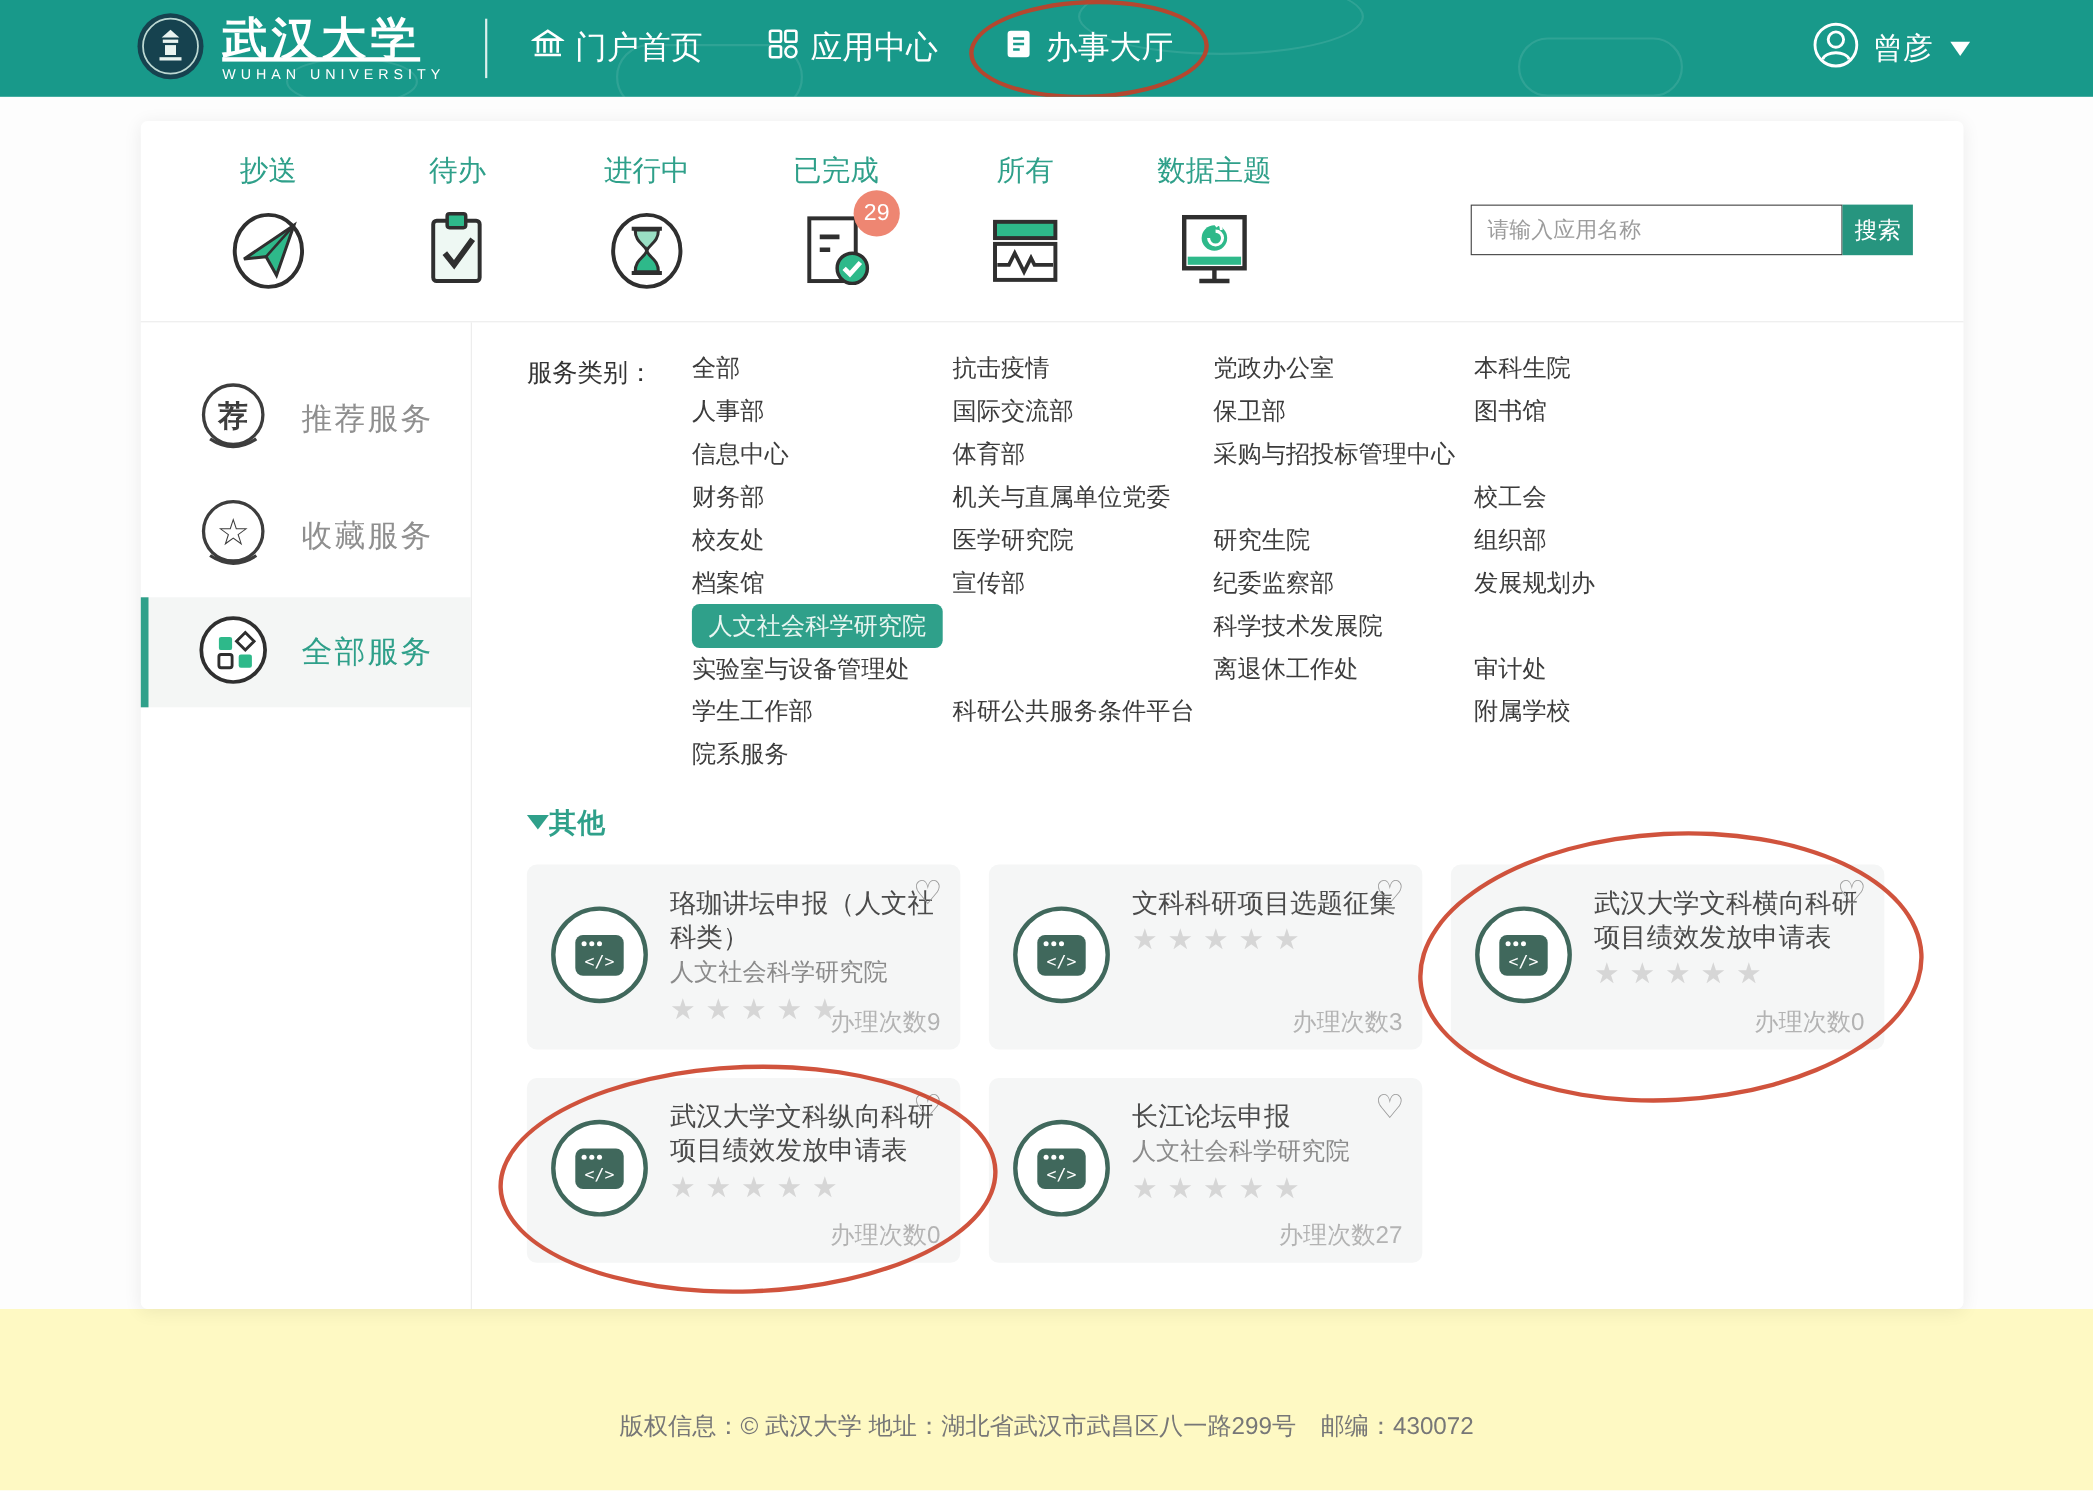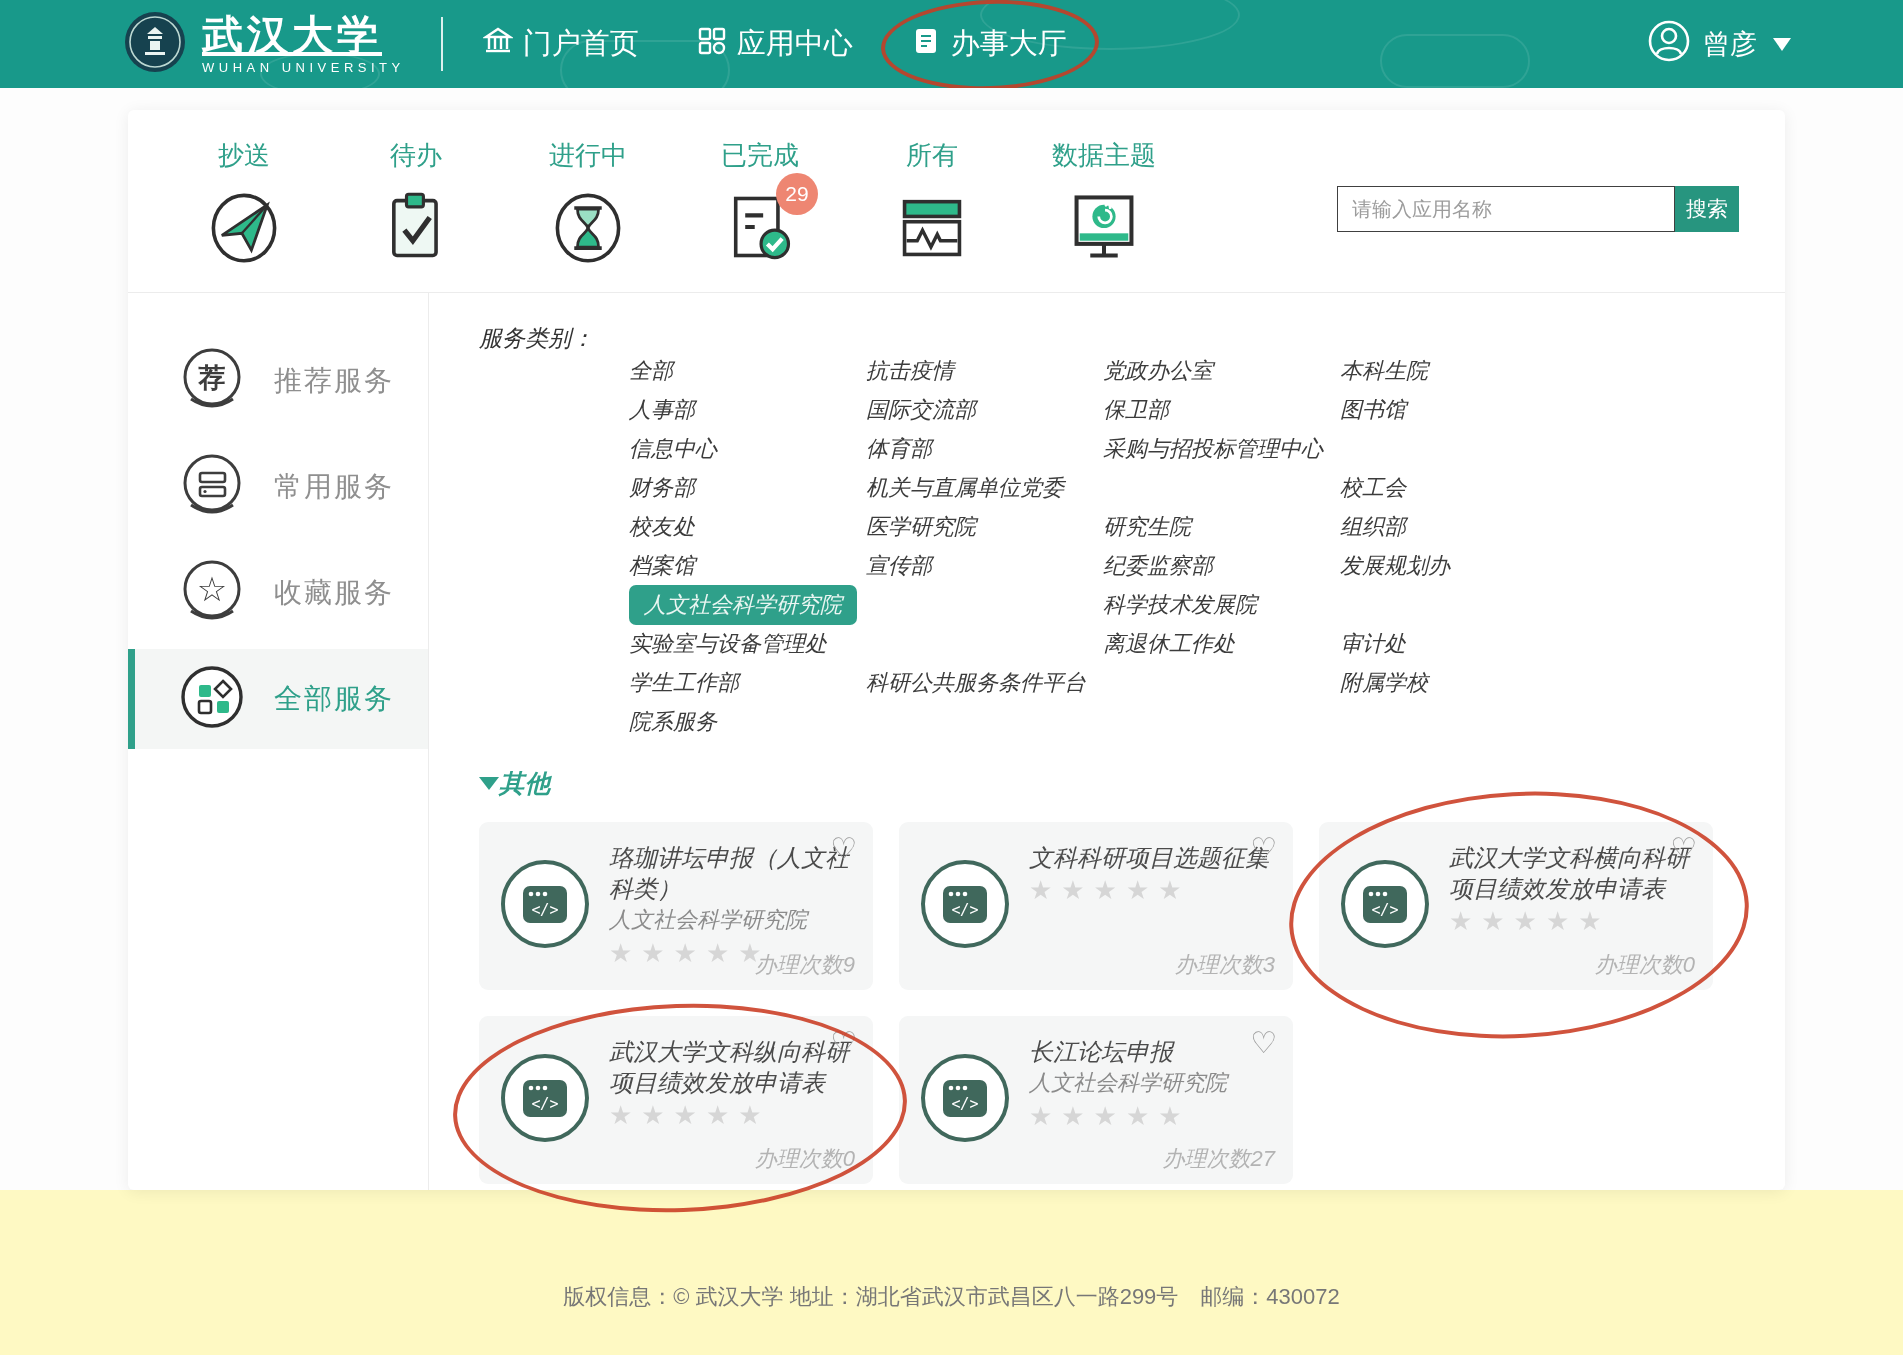--- a/index.html
+++ b/index.html
@@ -60,24 +60,24 @@
   
   .sidebar { width:301px; border-right:1px solid #ececec; padding-top:32px; flex:none; }
   .side-item { height:100px; margin:6px 0; display:flex; align-items:center; gap:24px;
     padding-left:46px; cursor:pointer; position:relative; }
   .side-item .lbl { font-size:28px; color:#8f8f8f; letter-spacing:2px; }
   .side-item.active { background:#f4f6f5; }
   .side-item.active::before { content:""; position:absolute; left:0; top:0; bottom:0; width:7px; background:#2fa08a; }
   .side-item.active .lbl { color:#2fa08a; }
 
   
-  .panel { flex:1; padding:22px 0 0 50px;font-style:italic; }
+  .panel { flex:1; padding:22px 0 0 50px; }
   .cat-block { display:flex; }
   .cat-label { width:150px; font-size:23px; color:#333; padding-top:8px; flex:none; }
-  .cat-grid { display:grid; grid-template-columns:repeat(4,237px); grid-auto-rows:39px; align-items:center;margin-top:36px; }
+  .cat-grid { display:grid; grid-template-columns:repeat(4,237px); grid-auto-rows:39px; align-items:center; }
   .cat-cell { font-size:22px; color:#3c3c3c; white-space:nowrap; cursor:pointer; }
   .cat-cell:empty { cursor:default; }
   .chip { display:inline-block; background:#2fa08a; color:#eaf6f2; font-size:22px;
     padding:5px 15px; border-radius:7px; cursor:pointer; }
 
   
   .section-head { margin-top:26px; display:flex; align-items:center; }
   .tri-down { width:0; height:0; border-left:10px solid transparent; border-right:10px solid transparent;
     border-top:13px solid #2fa08a; }
   .section-title { font-size:25px; font-weight:bold; color:#2fa08a; letter-spacing:1px; }
@@ -254,32 +254,20 @@
     <aside class="sidebar">
       <div class="side-item">
         <span>
           <svg width="76" height="76" viewBox="0 0 76 76">
             <circle cx="38" cy="36" r="27" fill="#fff" stroke="#3d3d3d" stroke-width="3"></circle>
             <text x="38" y="46" font-size="27" text-anchor="middle" fill="#3d3d3d" font-weight="bold">荐</text>
             <path d="M17 58 q21 14 42 0" stroke="#3d3d3d" stroke-width="3" fill="none"></path>
           </svg>
         </span>
         <span class="lbl">推荐服务</span>
-      </div>
-      <div class="side-item">
-        <span>
-          <svg width="76" height="76" viewBox="0 0 76 76">
-            <circle cx="38" cy="36" r="27" fill="#fff" stroke="#3d3d3d" stroke-width="3"></circle>
-            <rect x="26" y="26" width="25" height="9" rx="2" fill="#fff" stroke="#3d3d3d" stroke-width="2.6"></rect>
-            <rect x="26" y="40" width="25" height="9" rx="2" fill="#fff" stroke="#3d3d3d" stroke-width="2.6"></rect>
-            <circle cx="31" cy="44.5" r="1.6" fill="#3d3d3d"></circle>
-            <path d="M17 58 q21 14 42 0" stroke="#3d3d3d" stroke-width="3" fill="none"></path>
-          </svg>
-        </span>
-        <span class="lbl">常用服务</span>
       </div>
       <div class="side-item">
         <span>
           <svg width="76" height="76" viewBox="0 0 76 76">
             <circle cx="38" cy="36" r="27" fill="#fff" stroke="#3d3d3d" stroke-width="3"></circle>
             <text x="38" y="48" font-size="34" text-anchor="middle" fill="#3d3d3d">☆</text>
             <path d="M17 58 q21 14 42 0" stroke="#3d3d3d" stroke-width="3" fill="none"></path>
           </svg>
         </span>
         <span class="lbl">收藏服务</span>

